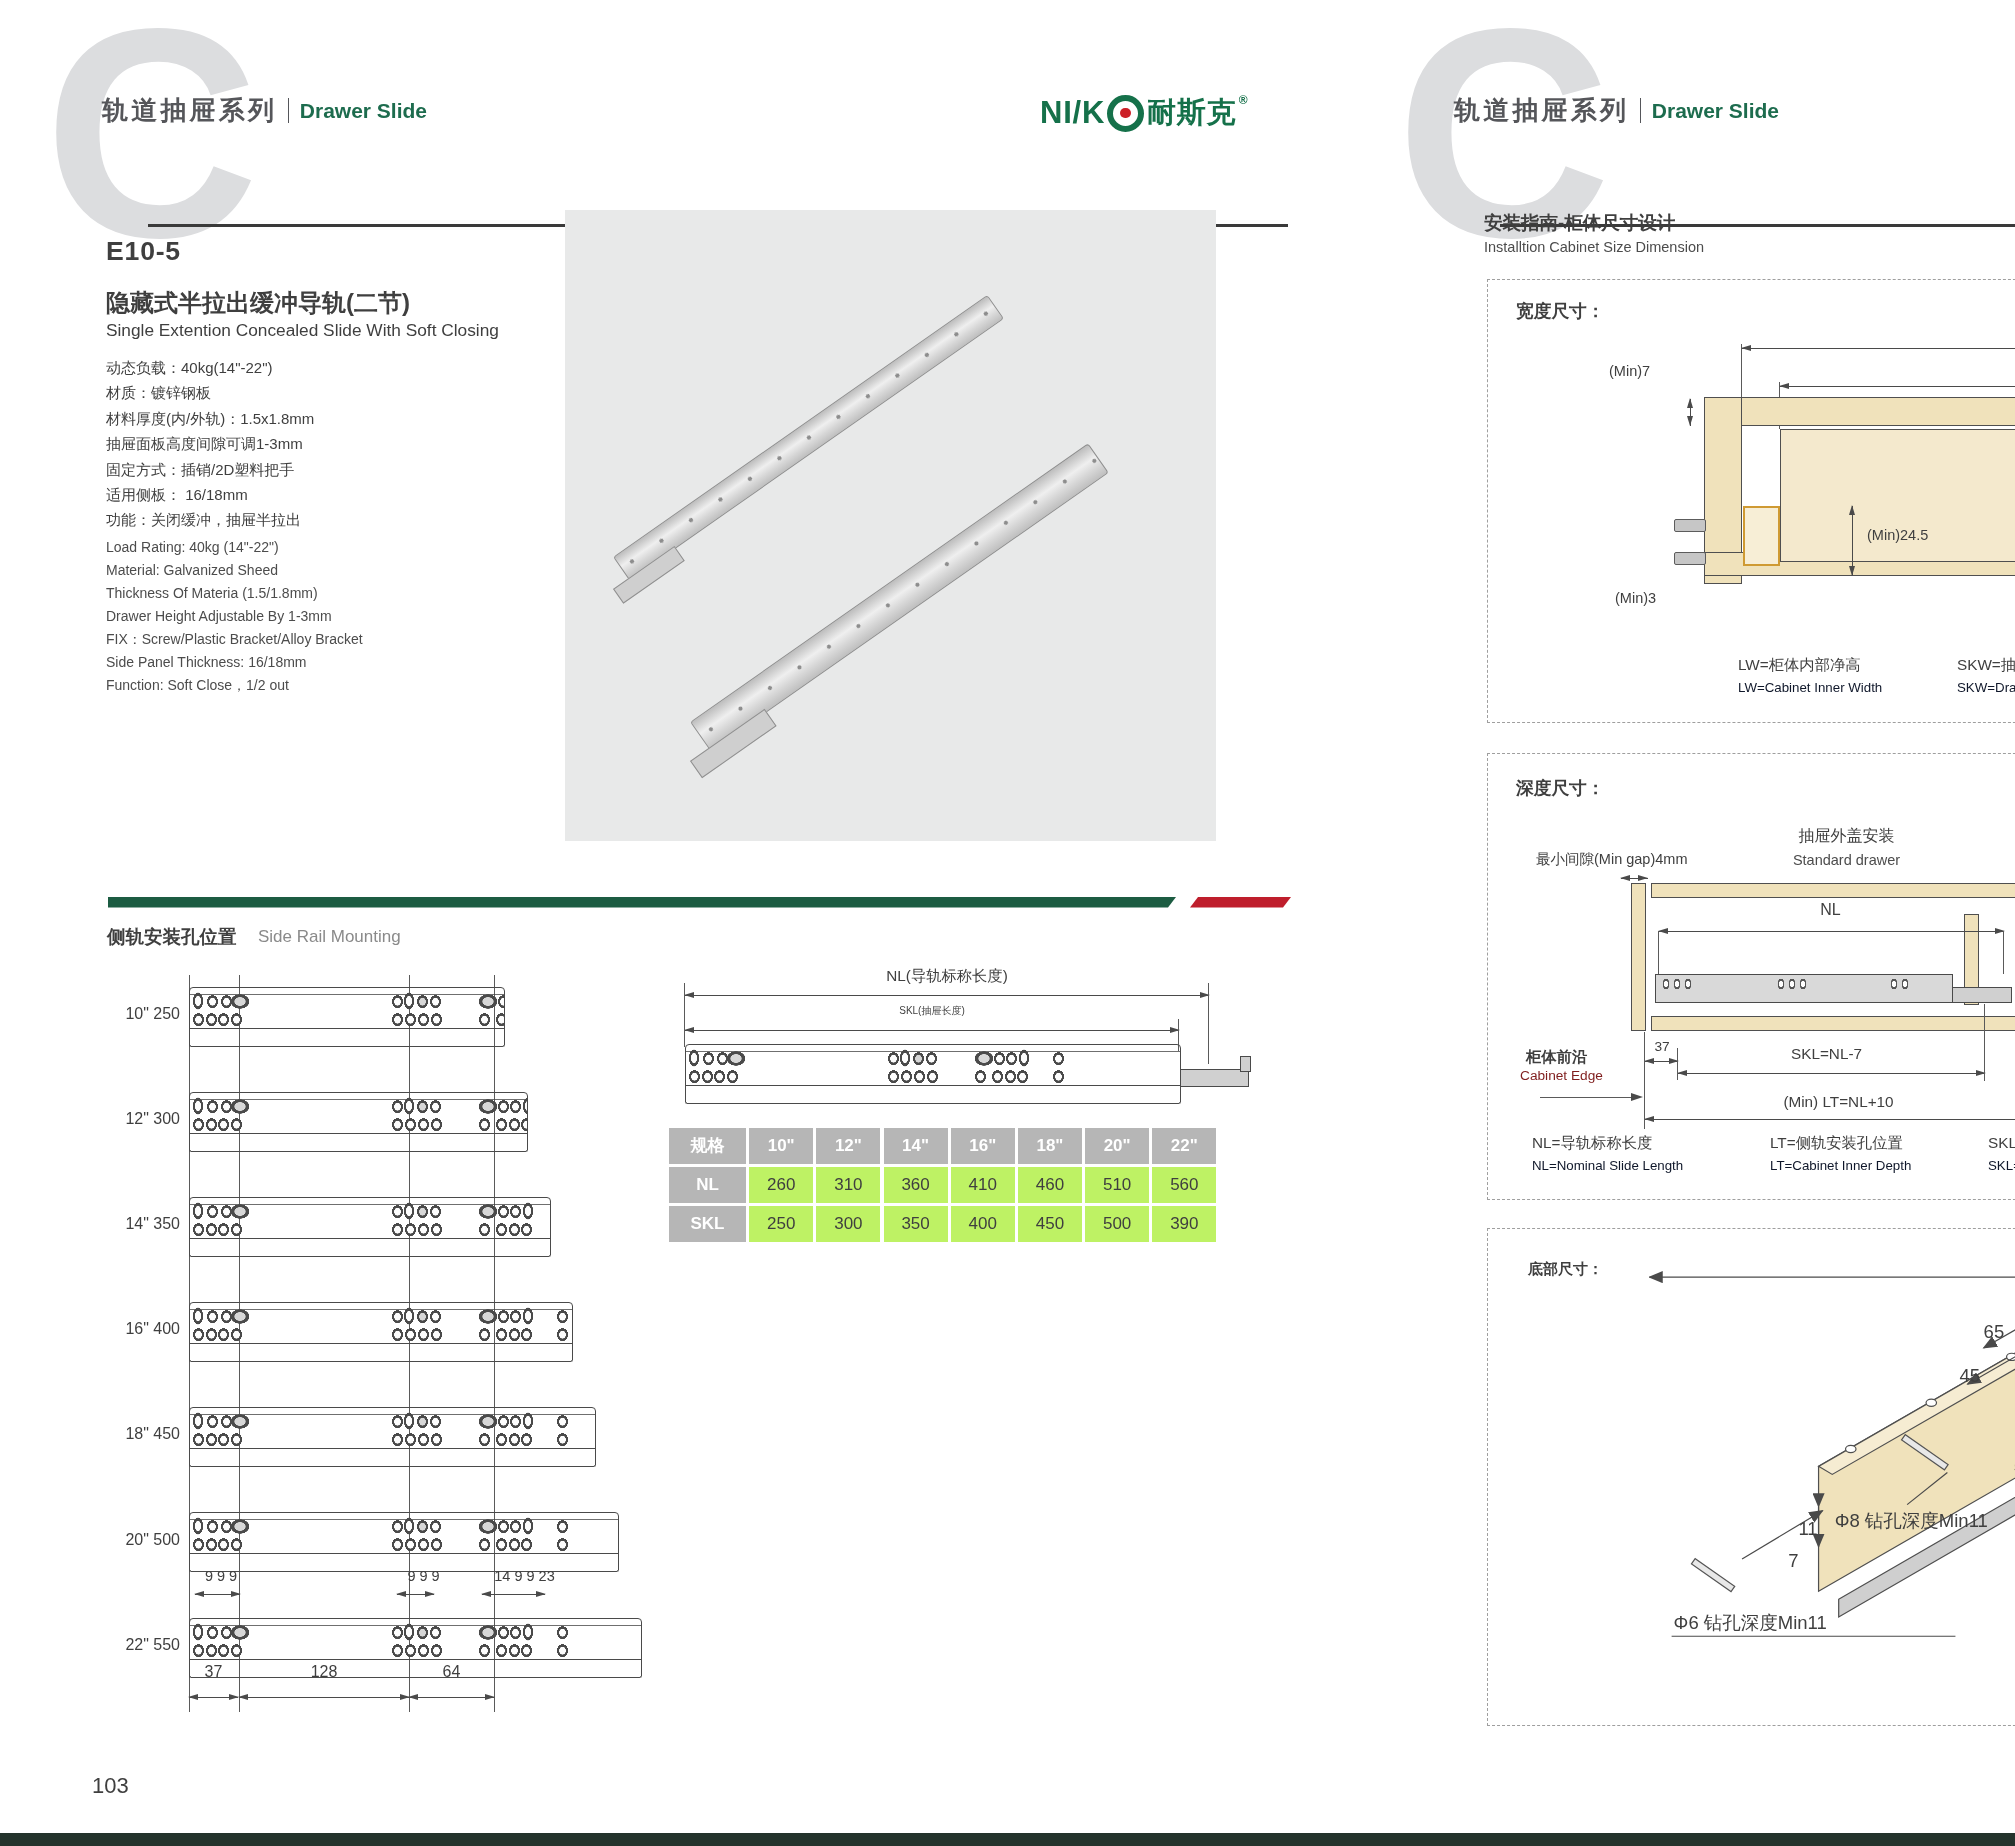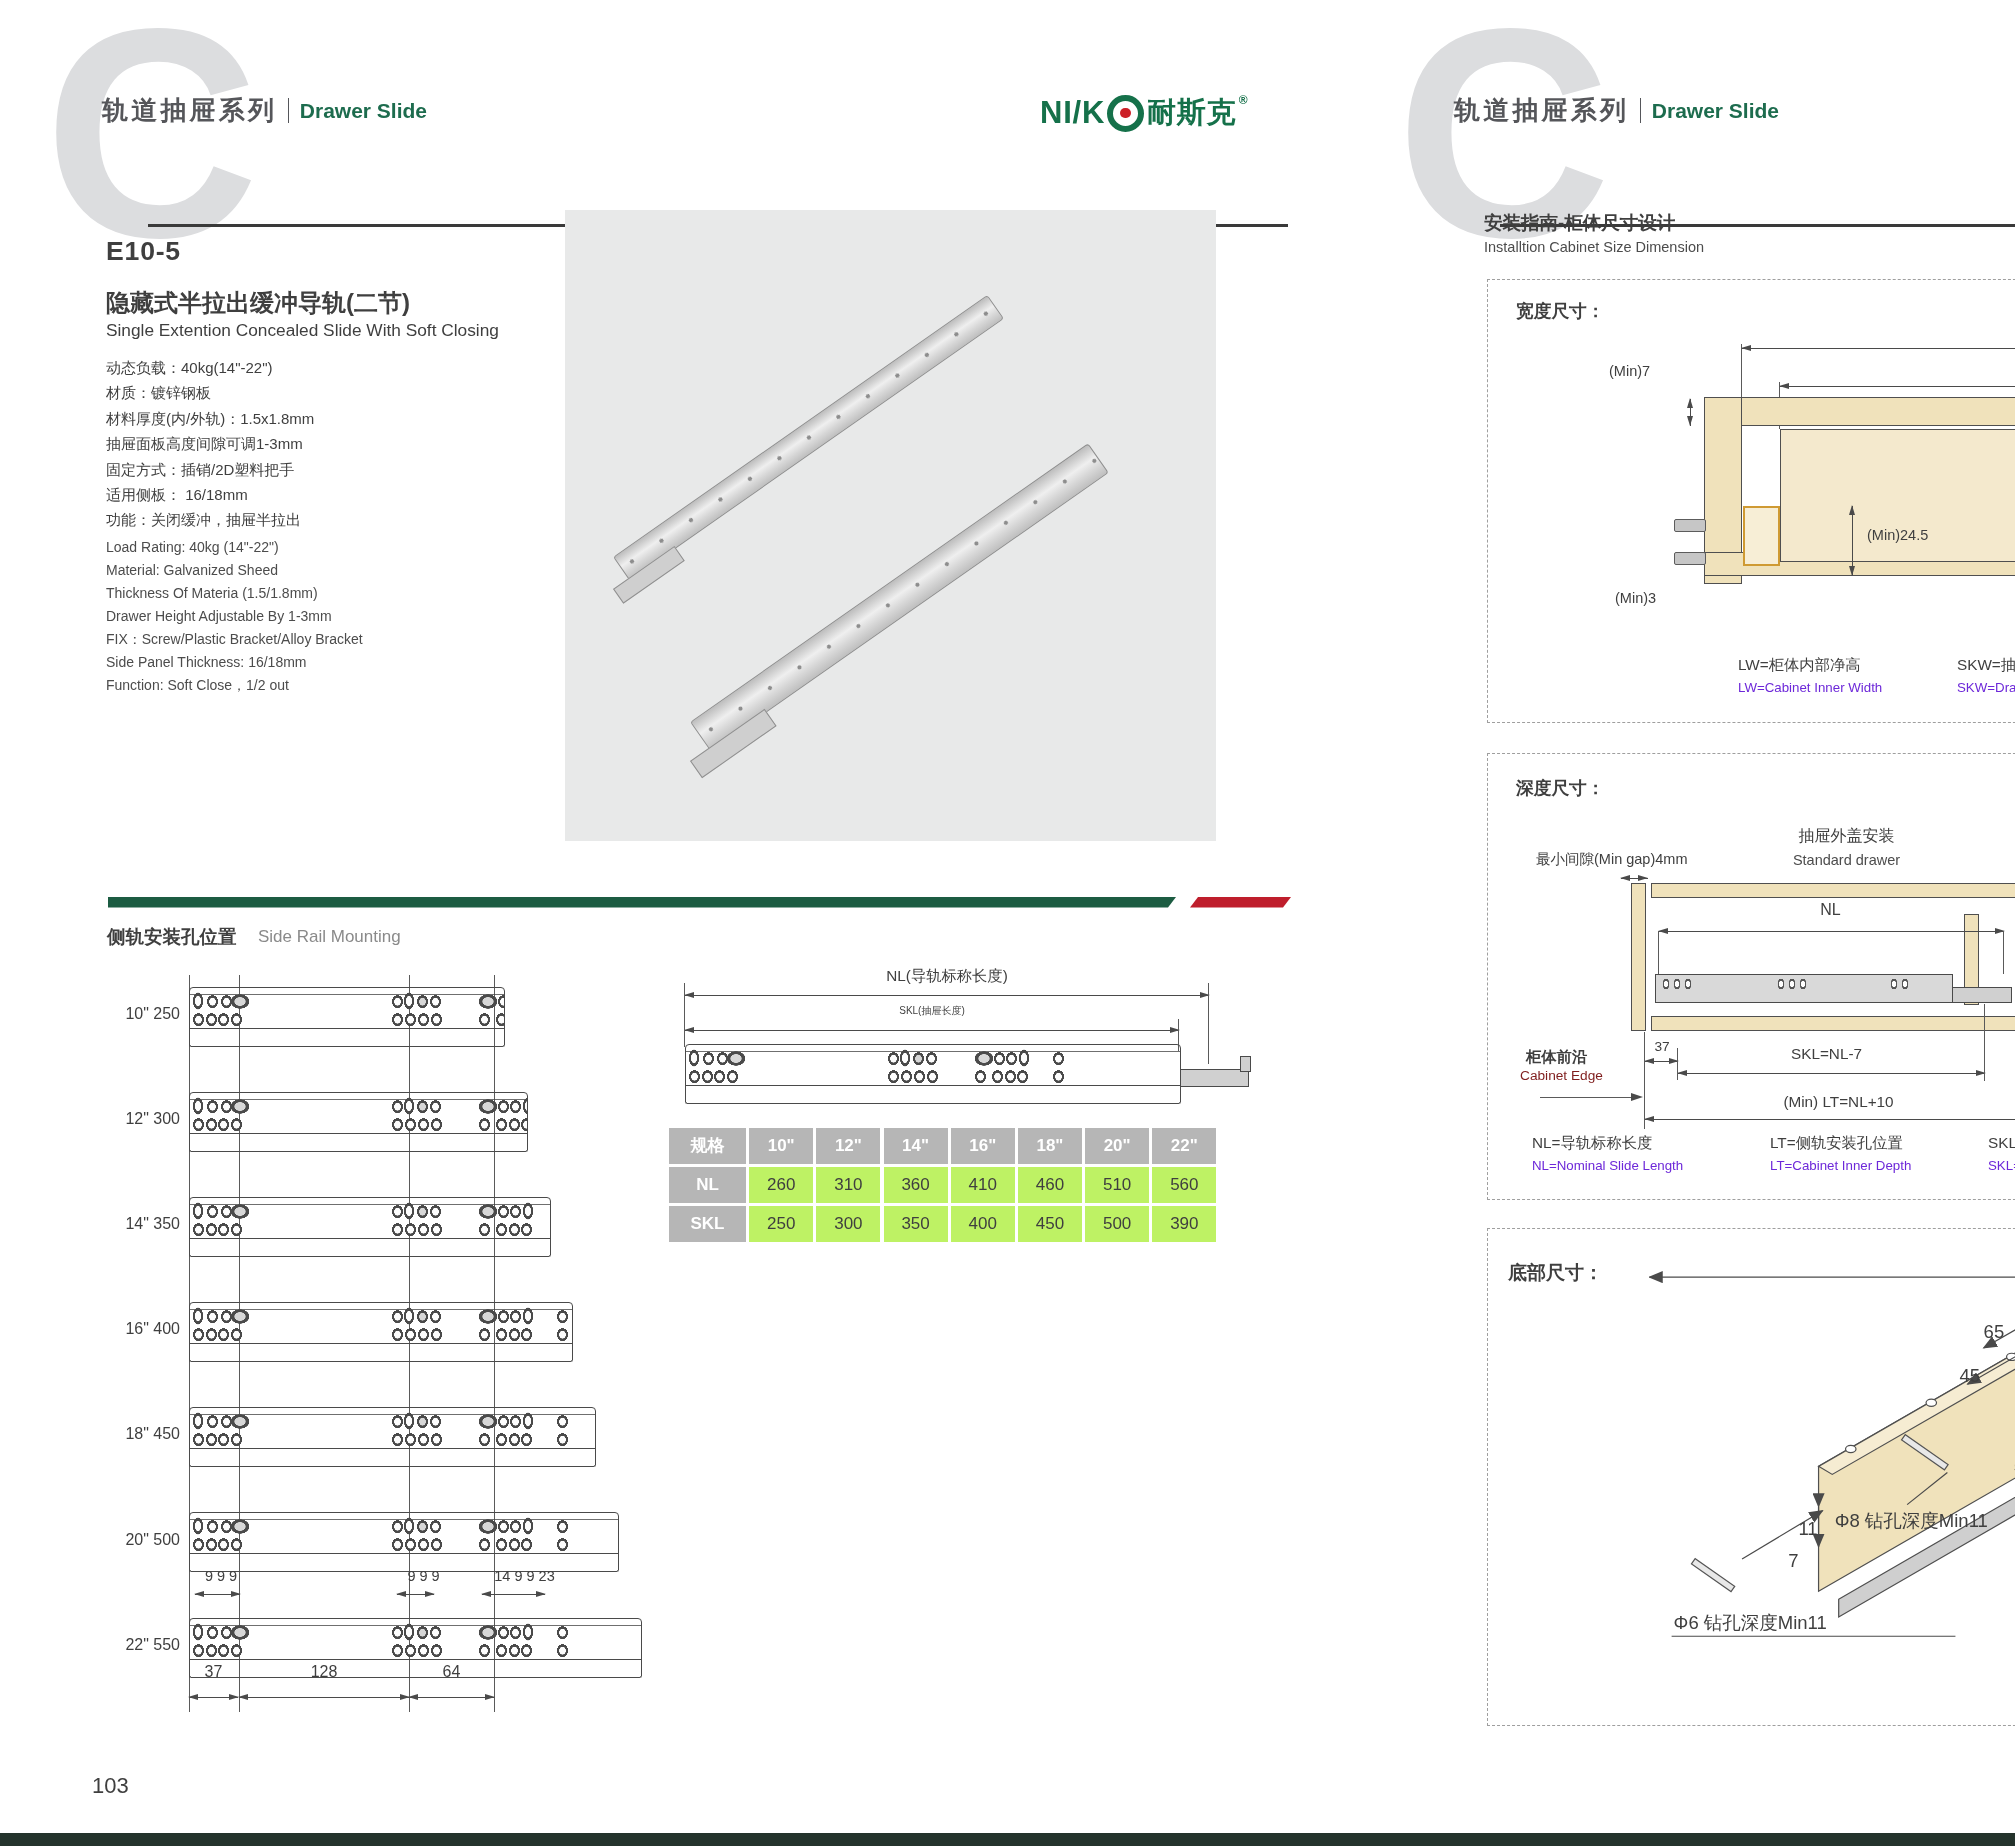--- a/index.html
+++ b/index.html
@@ -97,21 +97,21 @@
   .divider-green{position:absolute;background:#1c5c42;clip-path:polygon(0 0,100% 0,calc(100% - 8px) 100%,0 100%);}
   .divider-red{position:absolute;background:#bf1e2c;clip-path:polygon(8px 0,100% 0,calc(100% - 8px) 100%,0 100%);}
   
   .photo{position:absolute;background:#e8e9e9;}
   .pslide{position:absolute;border:0.8px solid #8f8f8f;border-radius:3.2px;
     background:
      radial-gradient(circle 2.8px at 12px 50%,#8d8d8d 70%,rgba(0,0,0,0) 78%) 0 0/36px 100% repeat-x,
      linear-gradient(180deg,#bdbdbd,#efefef 42%,#d7d7d7 70%,#bfbfbf);}
   .pfoot{position:absolute;background:#cfcfcf;border:0.8px solid #8f8f8f;}
   .legend-cn{font-size:15.3px;color:#3f3f3f;}
-  .legend-en{font-size:13.3px;color:#6d28d9;}
+  .legend-en{font-size:13.3px;color:#0f172a;}
   .bar-bottom{position:absolute;left:0;top:1833px;width:2703px;height:13.7px;background:#24332c;}
   svg text{fill:#3f3f3f;font-family:"Liberation Sans","DejaVu Sans",sans-serif;}
 </style>
 </head>
 <body>
 
 <div id="canvas">
 
   <section class="page" style="left:0;">
     <div class="wm">C</div>
@@ -349,21 +349,21 @@
       <div class="lbl legend-cn" style="left:44px;top:379px;">NL=导轨标称长度</div>
       <div class="lbl legend-en" style="left:44px;top:404px;">NL=Nominal Slide Length</div>
       <div class="lbl legend-cn" style="left:282px;top:379px;">LT=侧轨安装孔位置</div>
       <div class="lbl legend-en" style="left:282px;top:404px;">LT=Cabinet Inner Depth</div>
       <div class="lbl legend-cn" style="left:500px;top:379px;">SKL=抽屉长度</div>
       <div class="lbl legend-en" style="left:500px;top:404px;">SKL=Drawer Length</div>
 
     </div>
 
     <div class="dbox" style="left:135px;top:1228px;width:1110px;height:498px;">
-      <div class="lbl b" style="left:20px;top:31px;font-size:19px;">底部尺寸：</div>
+      <div class="lbl b" style="left:40px;top:31px;font-size:15px;">底部尺寸：</div>
       <svg style="position:absolute;left:161px;top:24px;" width="943" height="467" viewBox="0 0 2340 1160">
         <defs>
           <marker id="ah" markerWidth="12" markerHeight="10" refX="11" refY="5" orient="auto">
               <path d="M0,0L12,5L0,10z" fill="#4a4a4a"></path>
             </marker>
           <marker id="ahs" markerWidth="12" markerHeight="10" refX="1" refY="5" orient="auto">
               <path d="M12,0L0,5L12,10z" fill="#4a4a4a"></path>
             </marker>
         </defs>
 

